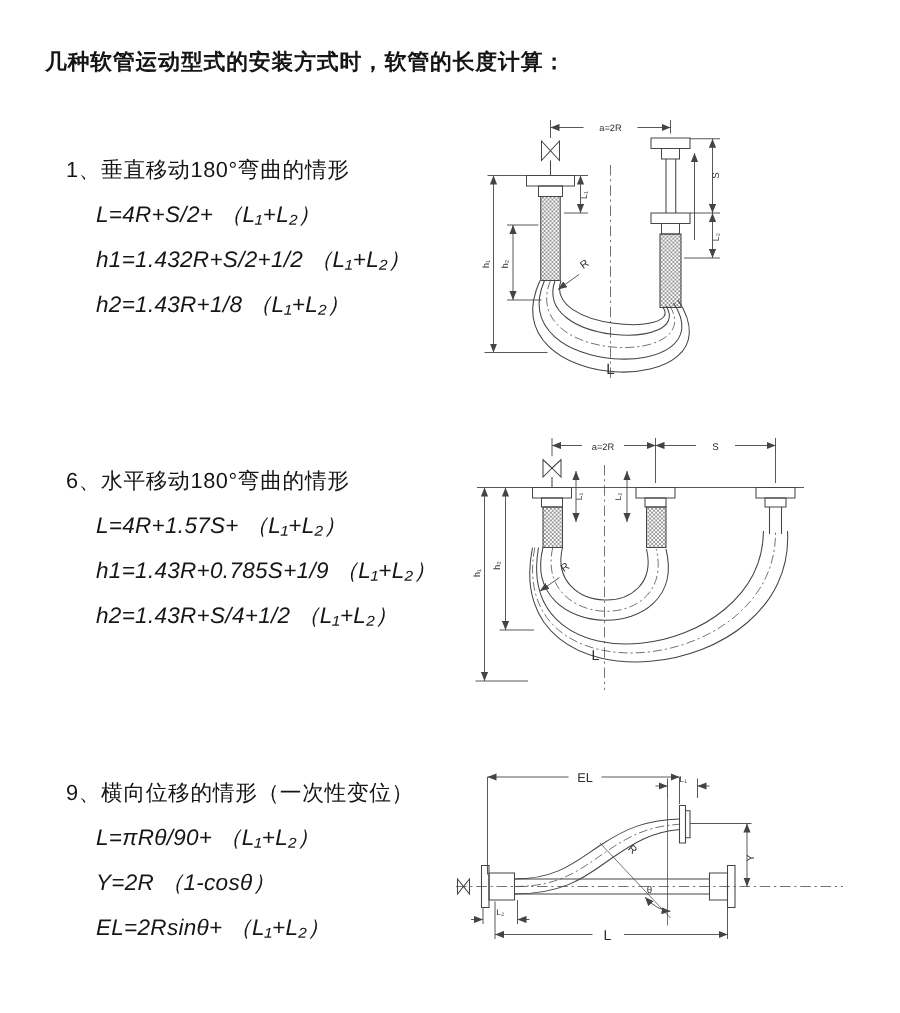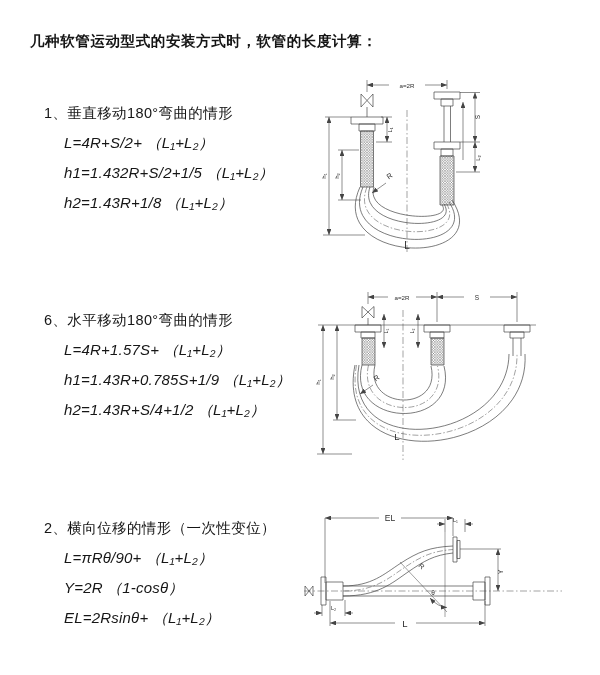--- a/index.html
+++ b/index.html
@@ -35,29 +35,29 @@
     <marker id="ar" viewBox="0 0 10 8" refX="10" refY="4" markerWidth="6" markerHeight="4.8" markerUnits="userSpaceOnUse" orient="auto-start-reverse">
       <path d="M0 0 L10 4 L0 8 Z" fill="#444"></path>
     </marker>
   </defs>
 </svg>
 
 <div class="title">几种软管运动型式的安装方式时，软管的长度计算：</div>
 
 <div class="heading" style="top:104px">1、垂直移动180°弯曲的情形</div>
 <div class="formula" style="top:134px">L=4R+S/2+ （L₁+L₂）</div>
-<div class="formula" style="top:164px">h1=1.432R+S/2+1/5 （L₁+L₂）</div>
+<div class="formula" style="top:164px">h1=1.432R+S/2+1/2 （L₁+L₂）</div>
 <div class="formula" style="top:194px">h2=1.43R+1/8 （L₁+L₂）</div>
 
 <div class="heading" style="top:311px">6、水平移动180°弯曲的情形</div>
 <div class="formula" style="top:341px">L=4R+1.57S+ （L₁+L₂）</div>
 <div class="formula" style="top:371px">h1=1.43R+0.785S+1/9 （L₁+L₂）</div>
 <div class="formula" style="top:401px">h2=1.43R+S/4+1/2 （L₁+L₂）</div>
 
-<div class="heading" style="top:519px">2、横向位移的情形（一次性变位）</div>
+<div class="heading" style="top:519px">9、横向位移的情形（一次性变位）</div>
 <div class="formula" style="top:549px">L=πRθ/90+ （L₁+L₂）</div>
 <div class="formula" style="top:579px">Y=2R （1-cosθ）</div>
 <div class="formula" style="top:609px">EL=2Rsinθ+ （L₁+L₂）</div>
 
 <svg class="diagram" style="left:315px;top:72px" width="280" height="190" viewBox="0 0 280 190">
   <g stroke="#454545" stroke-width="0.6" fill="none">
 
     <line x1="52" y1="8" x2="52" y2="20"></line>
     <line x1="132" y1="8" x2="132" y2="17"></line>
     <line x1="52" y1="13" x2="74" y2="13" marker-start="url(#ar)"></line>

